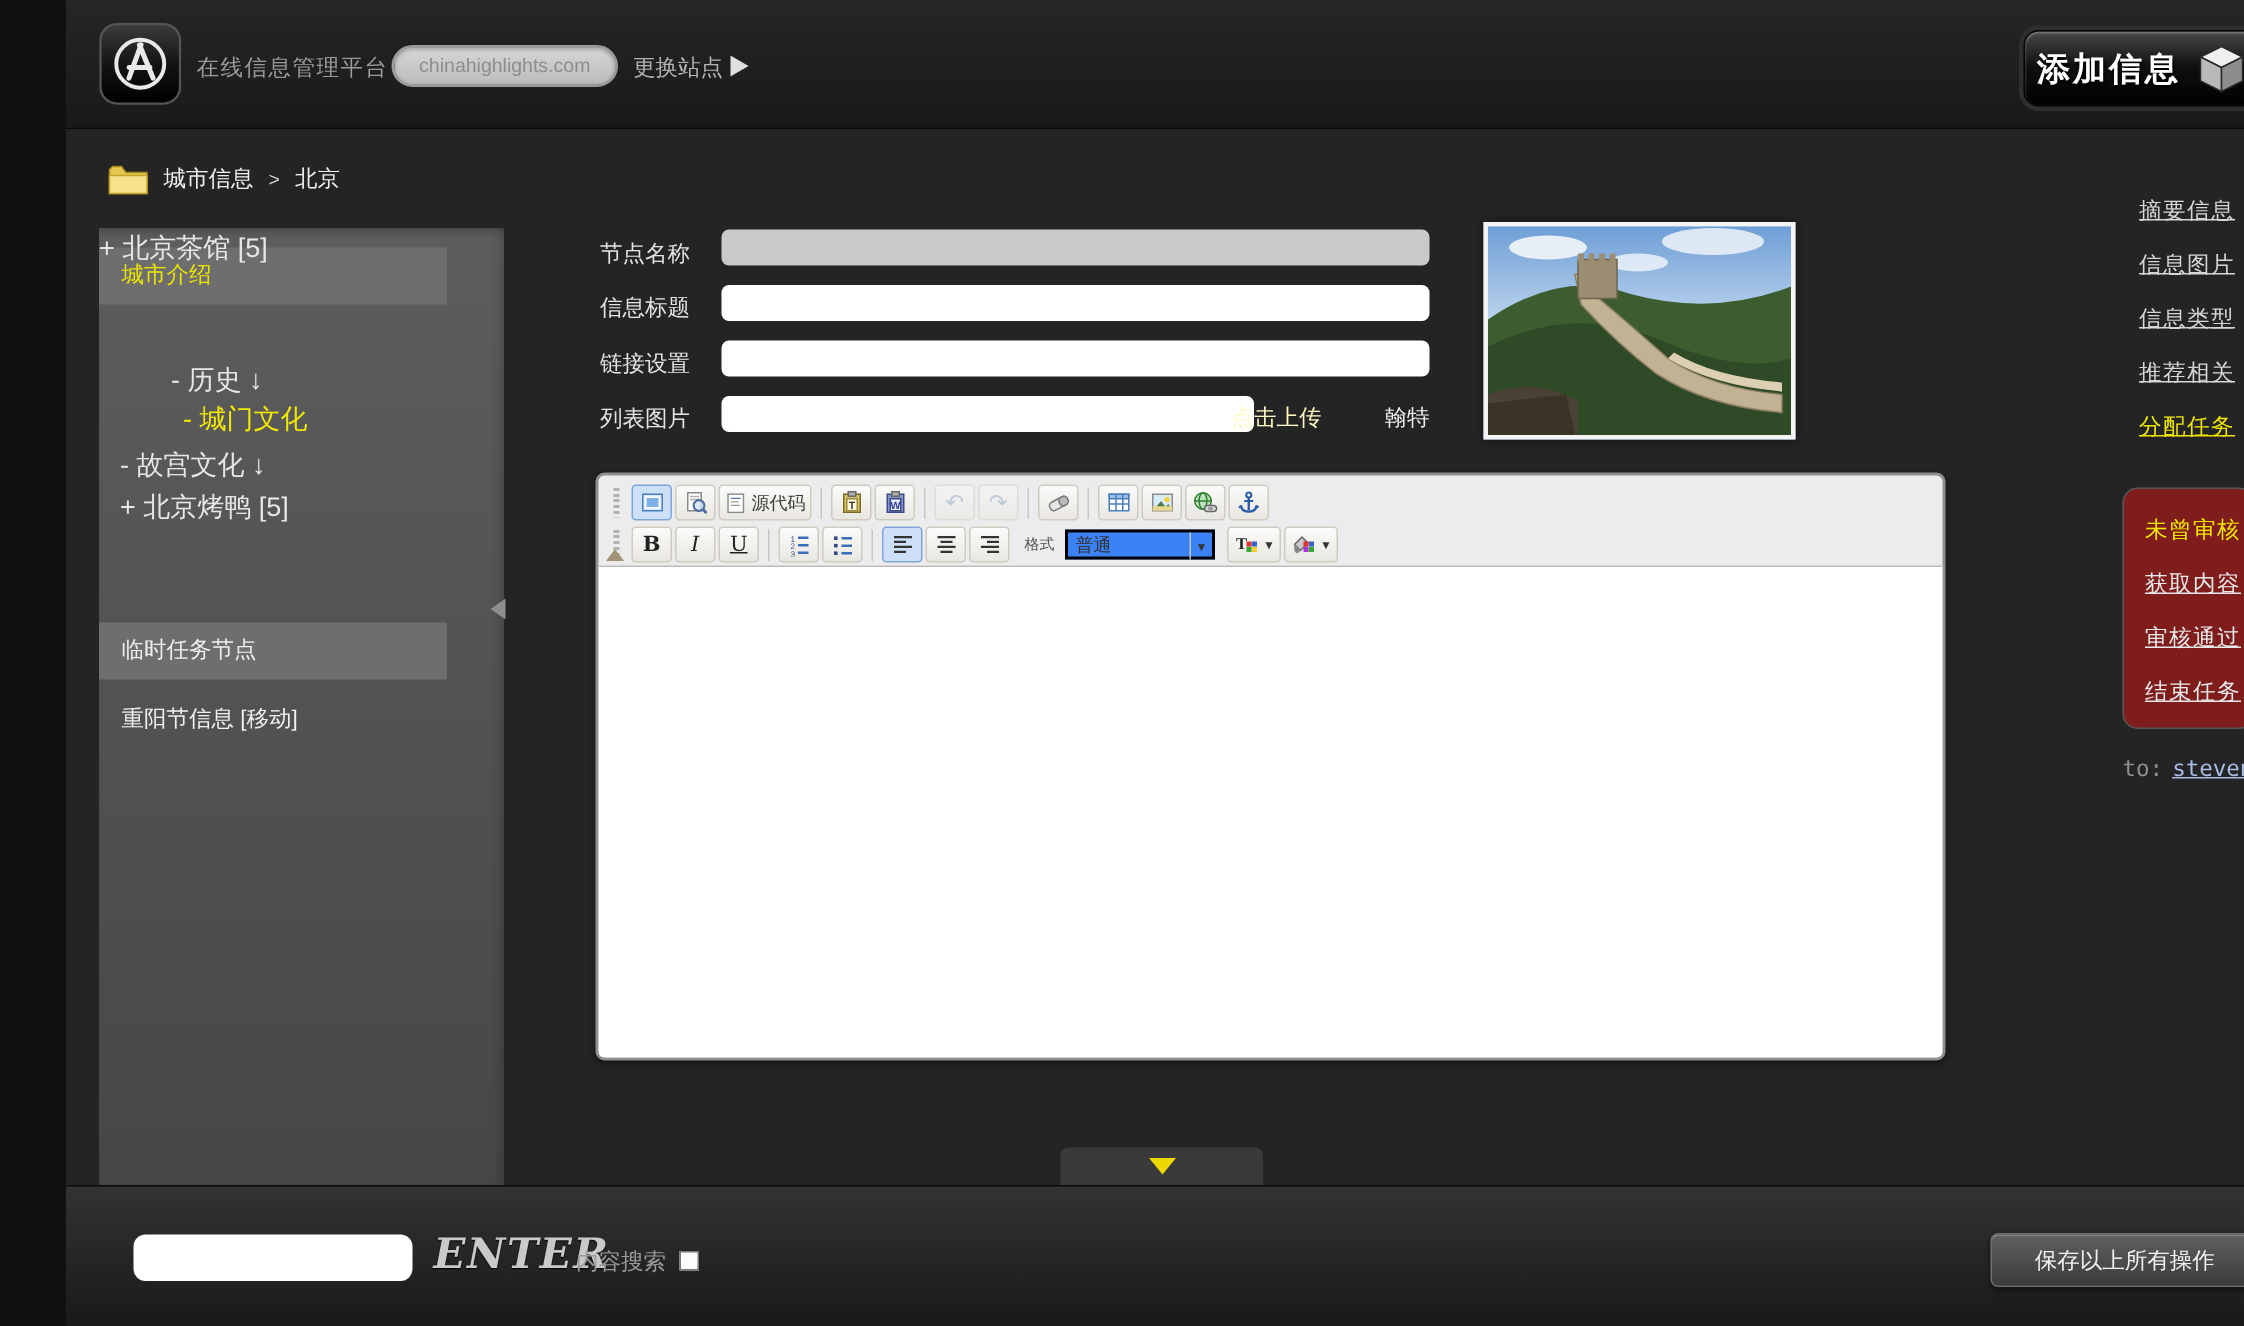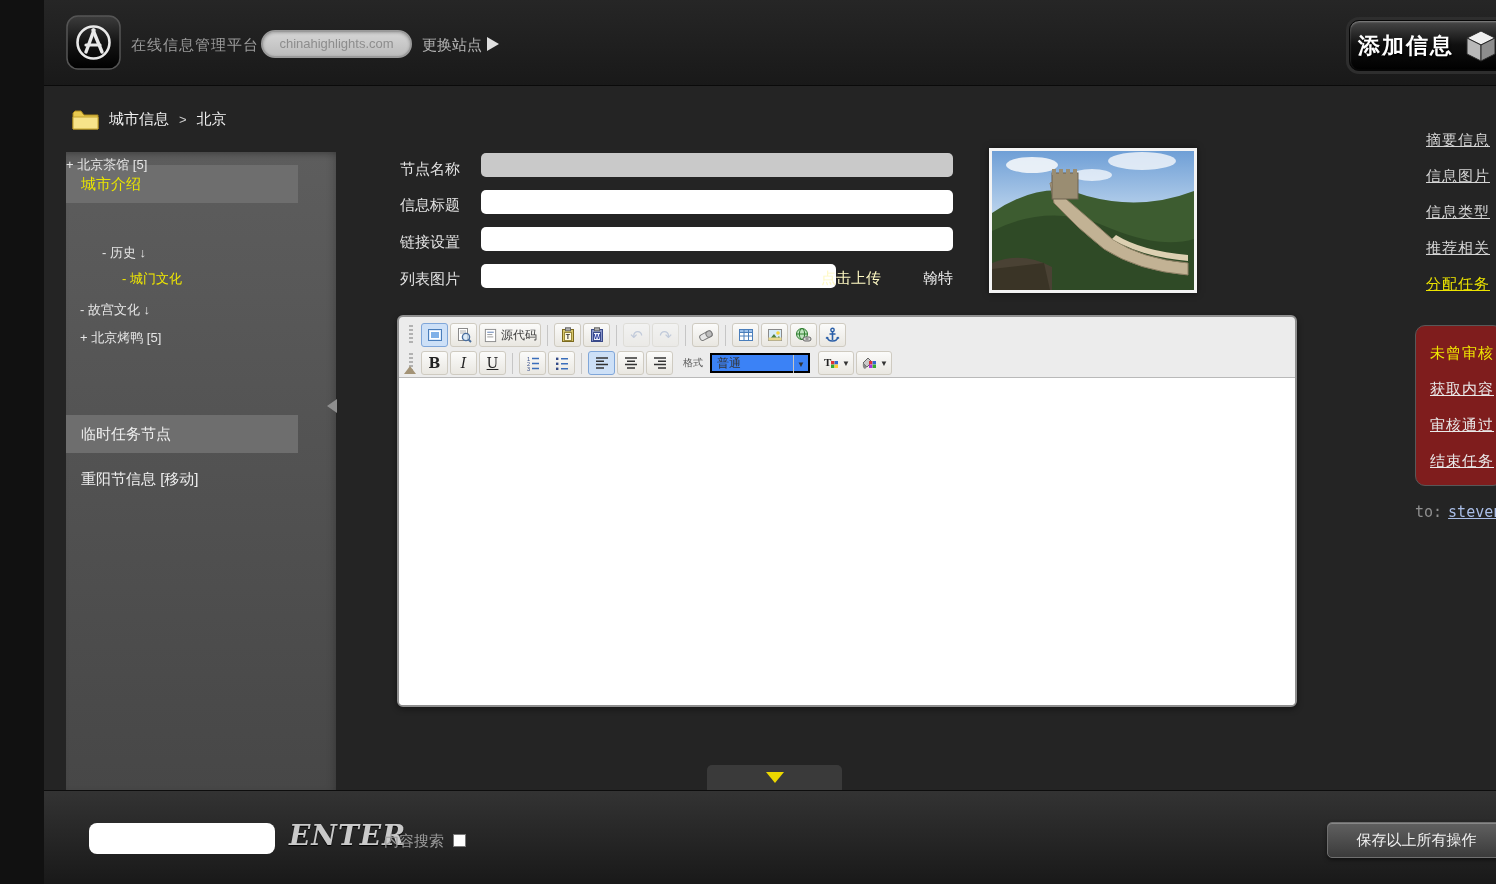--- a/index.html
+++ b/index.html
@@ -34,24 +34,24 @@
   .breadcrumb .crumb { font-size:15px; color:#efefef; }
   .breadcrumb .sep { font-size:13px; color:#cfcfcf; }
   
   .sidebar { position:absolute; left:22px; top:152px; width:270px; height:638px;
     background:linear-gradient(180deg,#5d5d5d,#474747);
     box-shadow:inset -6px 0 8px -4px rgba(0,0,0,.18), inset 0 6px 6px -4px rgba(0,0,0,.25); }
   .side-header { position:absolute; left:0; width:232px; height:38px; background:#6e6e6e;
     font-size:15px; line-height:38px; padding-left:15px; cursor:pointer; }
   .side-header.city { top:13px; color:#e9e400; }
   .side-header.task { top:263px; color:#efefef; }
-  .tree-item { position:absolute; left:0; width:244px; height:26px; font-size:13px; line-height:26px;
+  .tree-item { position:absolute; left:0; width:244px; height:26px; font-size:18px; line-height:26px;
     color:#e6e6e6; cursor:pointer; white-space:pre; }
   .tree-item:nth-of-type(1){ top:62px;  padding-left:16px; }
-  .tree-item:nth-of-type(2){ top:88px;  padding-left:36px; }
+  .tree-item:nth-of-type(2){ top:88px;  padding-left:48px; }
   .tree-item:nth-of-type(3){ top:114px; padding-left:56px; color:#f0e800; }
   .tree-item:nth-of-type(4){ top:145px; padding-left:14px; }
   .tree-item:nth-of-type(5){ top:173px; padding-left:14px; }
   .task-item { position:absolute; left:0; top:318px; width:244px; font-size:15px; color:#efefef; padding-left:15px; cursor:pointer; }
   .side-collapse { position:absolute; right:-1px; top:247px; width:0; height:0; cursor:pointer;
     border-top:7px solid transparent; border-bottom:7px solid transparent; border-right:10px solid #8f8f8f; }
   
   .f-label { position:absolute; font-size:15px; color:#e3e3e3; }
   .f-input { position:absolute; height:24px; border:none; border-radius:5px; background:#fff;
     padding:0 8px; font-size:13px; color:#333; outline:none; }

